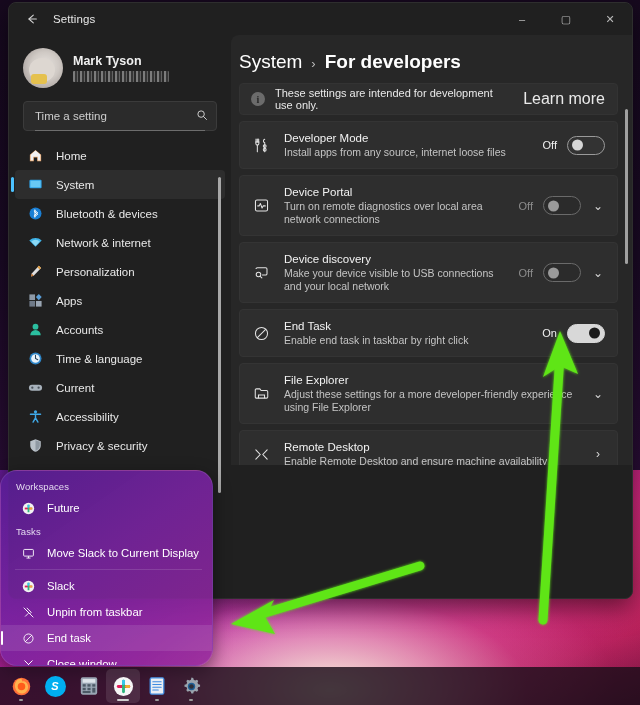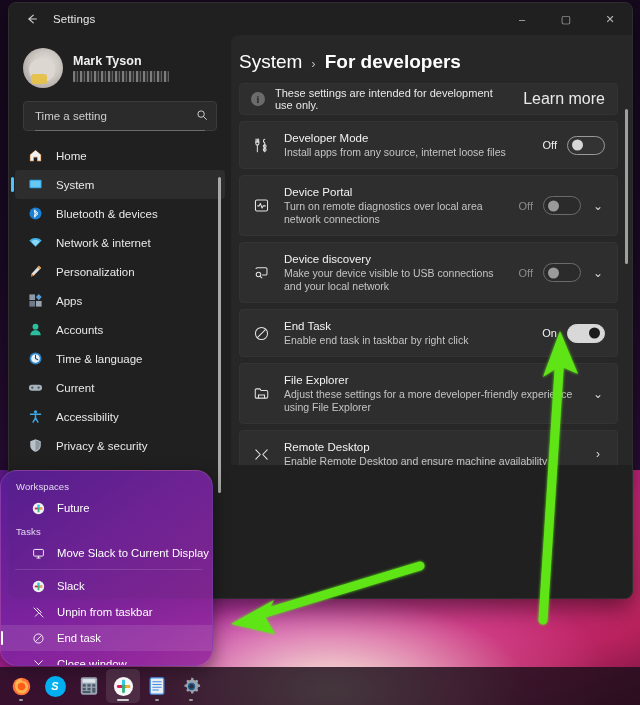--- a/index.html
+++ b/index.html
@@ -173,21 +173,21 @@
   
   #ctx-menu {
     position:absolute; left:0px; top:470px; width:213px; height:196px;
     background: linear-gradient(145deg, rgba(88,30,150,0.93) 0%, rgba(120,35,160,0.90) 45%, rgba(150,40,155,0.88) 100%);
     border: 1px solid rgba(255,255,255,0.10);
     border-radius: 17px; overflow:hidden; padding: 5px 0 4px 0;
     box-shadow: 0 6px 18px rgba(0,0,0,0.45);
   }
   .ctx-group { color:#e3d8ef; font-size:9.5px; padding: 5px 0 3px 15px; letter-spacing:.1px; }
   .ctx-item {
-    height: 26px; display:flex; align-items:center; gap:12px; padding-left:30px;
+    height: 26px; display:flex; align-items:center; gap:12px; padding-left:20px;
     color:#ffffff; font-size:11.3px; position:relative;
   }
   .ctx-item.sel { background: rgba(255,255,255,0.10); }
   .ctx-item.sel::before {
     content:""; position:absolute; left:0; top:6px; width:2px; height:14px;
     background:#ffffff; border-radius:2px;
   }
   .ctx-ico { width:14px; flex:0 0 14px; display:flex; align-items:center; justify-content:center; }
   .ctx-sep { height:1px; margin: 3px 10px 3px 14px; background: rgba(255,255,255,0.13); }
 

